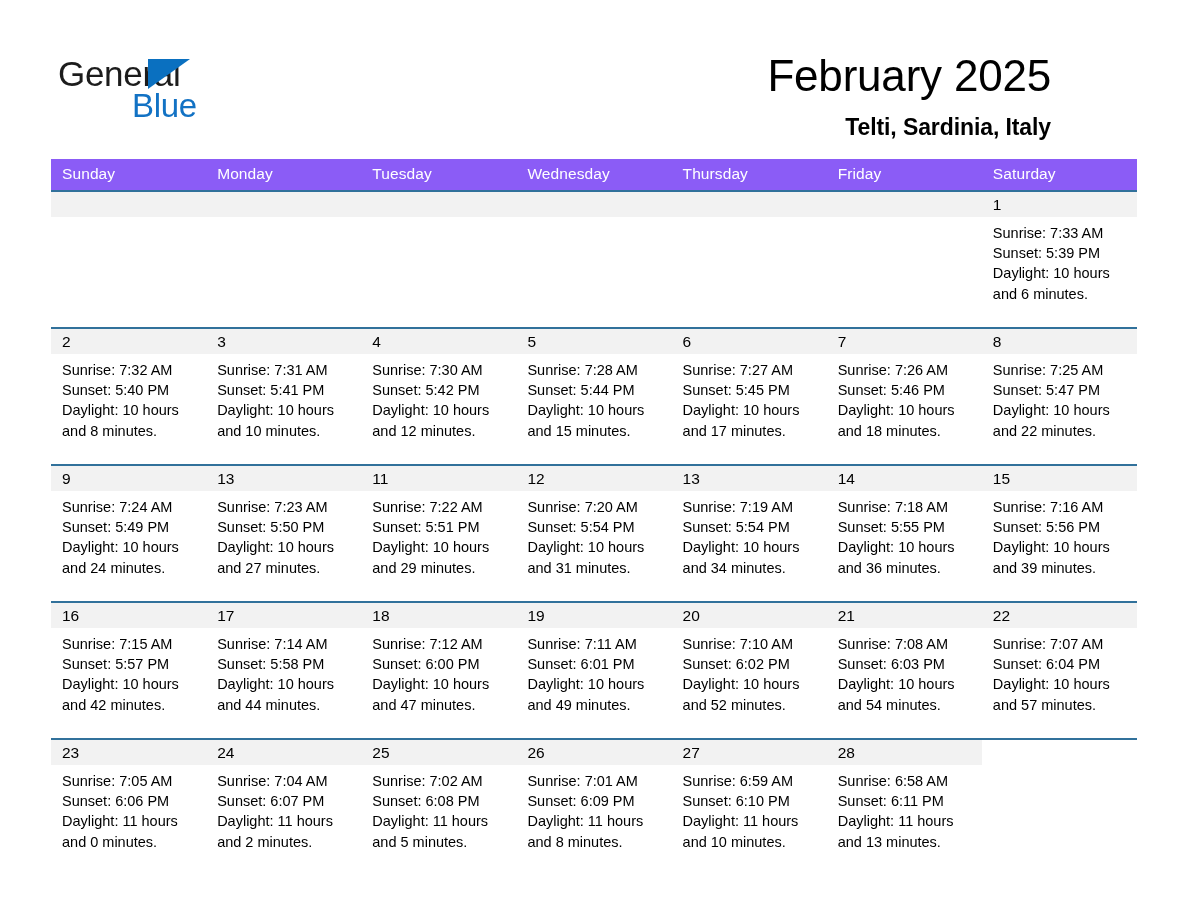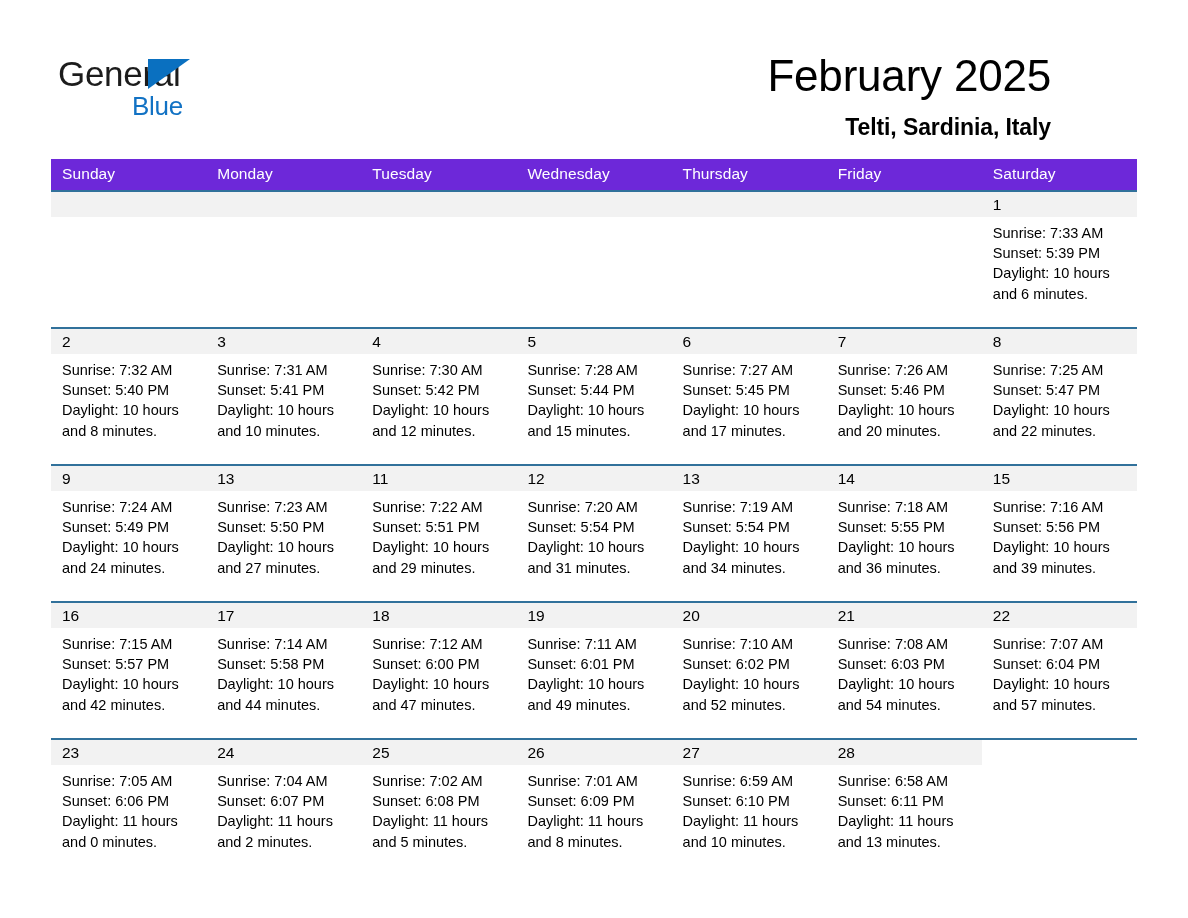--- a/index.html
+++ b/index.html
@@ -53,21 +53,21 @@
     top: 5px;
     width: 0;
     height: 0;
     border-top: 30px solid #0a70c0;
     border-right: 42px solid transparent;
   }
   .logo-blue {
     position: absolute;
     left: 74px;
     top: 32px;
-    font-size: 26px;
+    font-size: 33px;
     line-height: 40px;
     letter-spacing: -0.3px;
     color: #1272c4;
     font-family: "Liberation Sans", sans-serif;
   }
   .title-block {
     position: absolute;
     right: 53px;
     top: 50px;
     text-align: right;
@@ -94,21 +94,21 @@
     position: absolute;
     left: 51px;
     top: 159px;
     width: 1086px;
     border-collapse: collapse;
     table-layout: fixed;
   }
   .calendar col { width: 155.14px; }
 
   thead th {
-    background: #6d28d9;
+    background: #8b5cf6;
     color: #ffffff;
     font-size: 15.5px;
     font-weight: normal;
     text-align: left;
     padding: 6px 0 7px 11px;
     height: 18px;
     vertical-align: middle;
     letter-spacing: 0.1px;
   }
 
@@ -275,21 +275,21 @@
           </div>
         </td>
         <td>
           <div class="daynum-band">
             <span class="daynum">7</span>
           </div>
           <div class="cell-body">
             <div class="cell-line">Sunrise: 7:26 AM</div>
             <div class="cell-line">Sunset: 5:46 PM</div>
             <div class="cell-line">Daylight: 10 hours</div>
-            <div class="cell-line">and 20 minutes.</div>
+            <div class="cell-line">and 18 minutes.</div>
           </div>
         </td>
         <td>
           <div class="daynum-band">
             <span class="daynum">8</span>
           </div>
           <div class="cell-body">
             <div class="cell-line">Sunrise: 7:25 AM</div>
             <div class="cell-line">Sunset: 5:47 PM</div>
             <div class="cell-line">Daylight: 10 hours</div>

